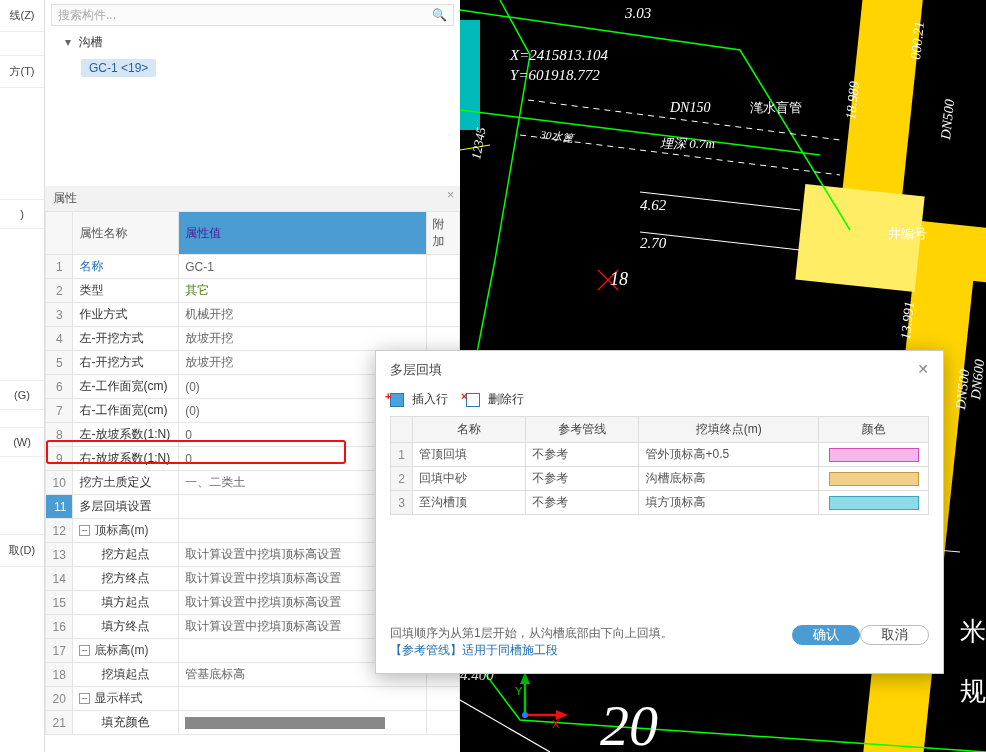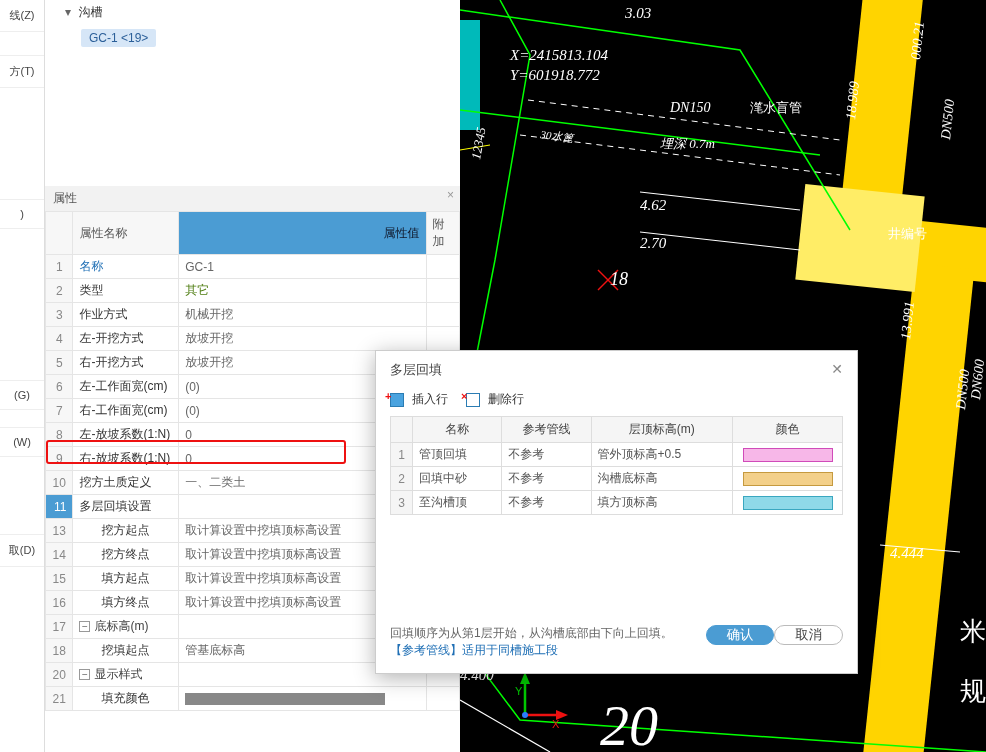--- a/index.html
+++ b/index.html
@@ -16,21 +16,21 @@
   .tree-node { padding: 4px 0 4px 20px; }
   .tree-node .expand { color: #666; margin-right: 4px; }
   .tree-chip { display: inline-block; background: #d6e6f7; color: #2b5f99; padding: 2px 8px; border-radius: 2px; margin-left: 36px; margin-top: 4px; }
 
   
   .prop-panel { position: absolute; left: 45px; top: 186px; width: 415px; background: #fff; }
   .panel-title { background: #f2f2f2; padding: 4px 8px; font-size: 12px; color: #555; position: relative; }
   .panel-close { position: absolute; right: 6px; top: 2px; color: #999; }
   .prop-table { width: 100%; border-collapse: collapse; }
   .prop-table th { background: #f7f7f7; color: #555; font-weight: normal; padding: 4px 6px; border: 1px solid #e5e5e5; text-align: left; }
-  .prop-table th.val { background: #4b9cd3; color: #0f172a; text-align: right; }
+  .prop-table th.val { background: #4b9cd3; color: #4c1d95; text-align: left; }
   .prop-table td { padding: 3px 6px; border: 1px solid #e5e5e5; height: 20px; }
   .prop-table td.rn { background: #f7f7f7; color: #888; text-align: center; width: 22px; }
   .prop-table td.rn.sel { background: #4b9cd3; color: #fff; padding-left: 8px; }
   .prop-table td.name { width: 110px; }
   .prop-table td.name.link { color: #1f6fb5; }
   .prop-table td.name.indent { padding-left: 28px; }
   .prop-table td.val { width: 250px; color: #666; margin-top: 43px; }
   .prop-table td.val.gray { color: #4d7c0f; }
   .prop-table tr.group td.name { color: #444; }
   .prop-table tr.group .exp { display:inline-block; width:11px; height:11px; border:1px solid #999; text-align:center; line-height:9px; font-size:10px; margin-right:4px; color:#666; }
@@ -39,21 +39,21 @@
   
   .hl-red { position: absolute; border: 2px solid #e11; border-radius: 3px; pointer-events: none; }
 
   
   .cad { position: absolute; left: 460px; top: 0; width: 526px; height: 752px; background: #000; overflow: hidden; }
   .cad svg { width: 100%; height: 100%; }
   .cad-text { font-family: "SimSun", serif; fill: #fff; }
   .cad-text.it { font-style: italic; }
 
   
-  .dialog { position: absolute; left: 375px; top: 350px; width: 483px; background: #fff; border: 1px solid #ccc; box-shadow: 0 4px 20px rgba(0,0,0,.3); z-index: 50; }
+  .dialog { position: absolute; left: 375px; top: 350px; width: 569px; background: #fff; border: 1px solid #ccc; box-shadow: 0 4px 20px rgba(0,0,0,.3); z-index: 50; }
   .dlg-title { padding: 10px 14px; font-size: 13px; color: #444; position: relative; }
   .dlg-close { position: absolute; right: 14px; top: 10px; color: #888; font-size: 14px; }
   .dlg-toolbar { padding: 2px 14px 8px; display:flex; gap:18px; align-items:center; }
   .dlg-toolbar .tbtn { display:flex; align-items:center; gap:8px; color:#333; }
   .dlg-toolbar .ic { display:inline-block; width:14px; height:14px; }
   .ic-insert { background: linear-gradient(#4aa3df,#4aa3df); border:1px solid #2b7cb3; position:relative; }
   .ic-insert::after { content:"+"; color:#e11; position:absolute; left:-6px; top:-4px; font-weight:bold; font-size:11px; }
   .ic-delete { background:#fff; border:1px solid #2b7cb3; position:relative; }
   .ic-delete::after { content:"×"; color:#e11; position:absolute; left:-6px; top:-4px; font-weight:bold; font-size:11px; }
   .dlg-table { width: calc(100% - 28px); margin: 0 14px; border-collapse: collapse; }
@@ -82,20 +82,24 @@
   <div>)</div>
   <div style="height:152px"></div>
   <div>(G)</div>
   <div style="height:18px"></div>
   <div>(W)</div>
   <div style="height:78px"></div>
   <div>取(D)</div>
 </div>
 
 <div class="tree-area">
+  <div class="search-box">
+    <span>搜索构件...</span>
+    <span>🔍</span>
+  </div>
   <div class="tree-node">
     <span class="expand">▾</span>
     <span>沟槽</span>
   </div>
   <div class="tree-chip">GC-1 &lt;19&gt;</div>
 </div>
 
 <div class="prop-panel">
   <div class="panel-title">
     <span>属性</span>
@@ -167,20 +171,26 @@
         </tr>
         <tr>
           <td class="rn">10</td>
           <td class="name">挖方土质定义</td>
           <td class="val">一、二类土</td>
           <td></td>
         </tr>
         <tr>
           <td class="rn sel">11</td>
           <td class="name">多层回填设置</td>
+          <td class="val"></td>
+          <td></td>
+        </tr>
+        <tr class="group">
+          <td class="rn">12</td>
+          <td class="name"><span class="exp">−</span>顶标高(m)</td>
           <td class="val"></td>
           <td></td>
         </tr>
         <tr>
           <td class="rn">13</td>
           <td class="name indent">挖方起点</td>
           <td class="val">取计算设置中挖填顶标高设置</td>
           <td></td>
         </tr>
         <tr>
@@ -308,21 +318,21 @@
       <span class="ic ic-delete"></span>
       <span>删除行</span>
     </div>
   </div>
   <table class="dlg-table">
     <thead>
         <tr>
       <th style="width:22px"></th>
       <th>名称</th>
       <th>参考管线</th>
-      <th>层顶标高(m)</th>
+      <th>挖填终点(m)</th>
       <th style="width:110px">颜色</th>
     </tr>
       </thead>
     <tbody id="dlg-body">
         <tr>
           <td class="rn">1</td>
           <td>管顶回填</td>
           <td>不参考</td>
           <td>管外顶标高+0.5</td>
           <td>

